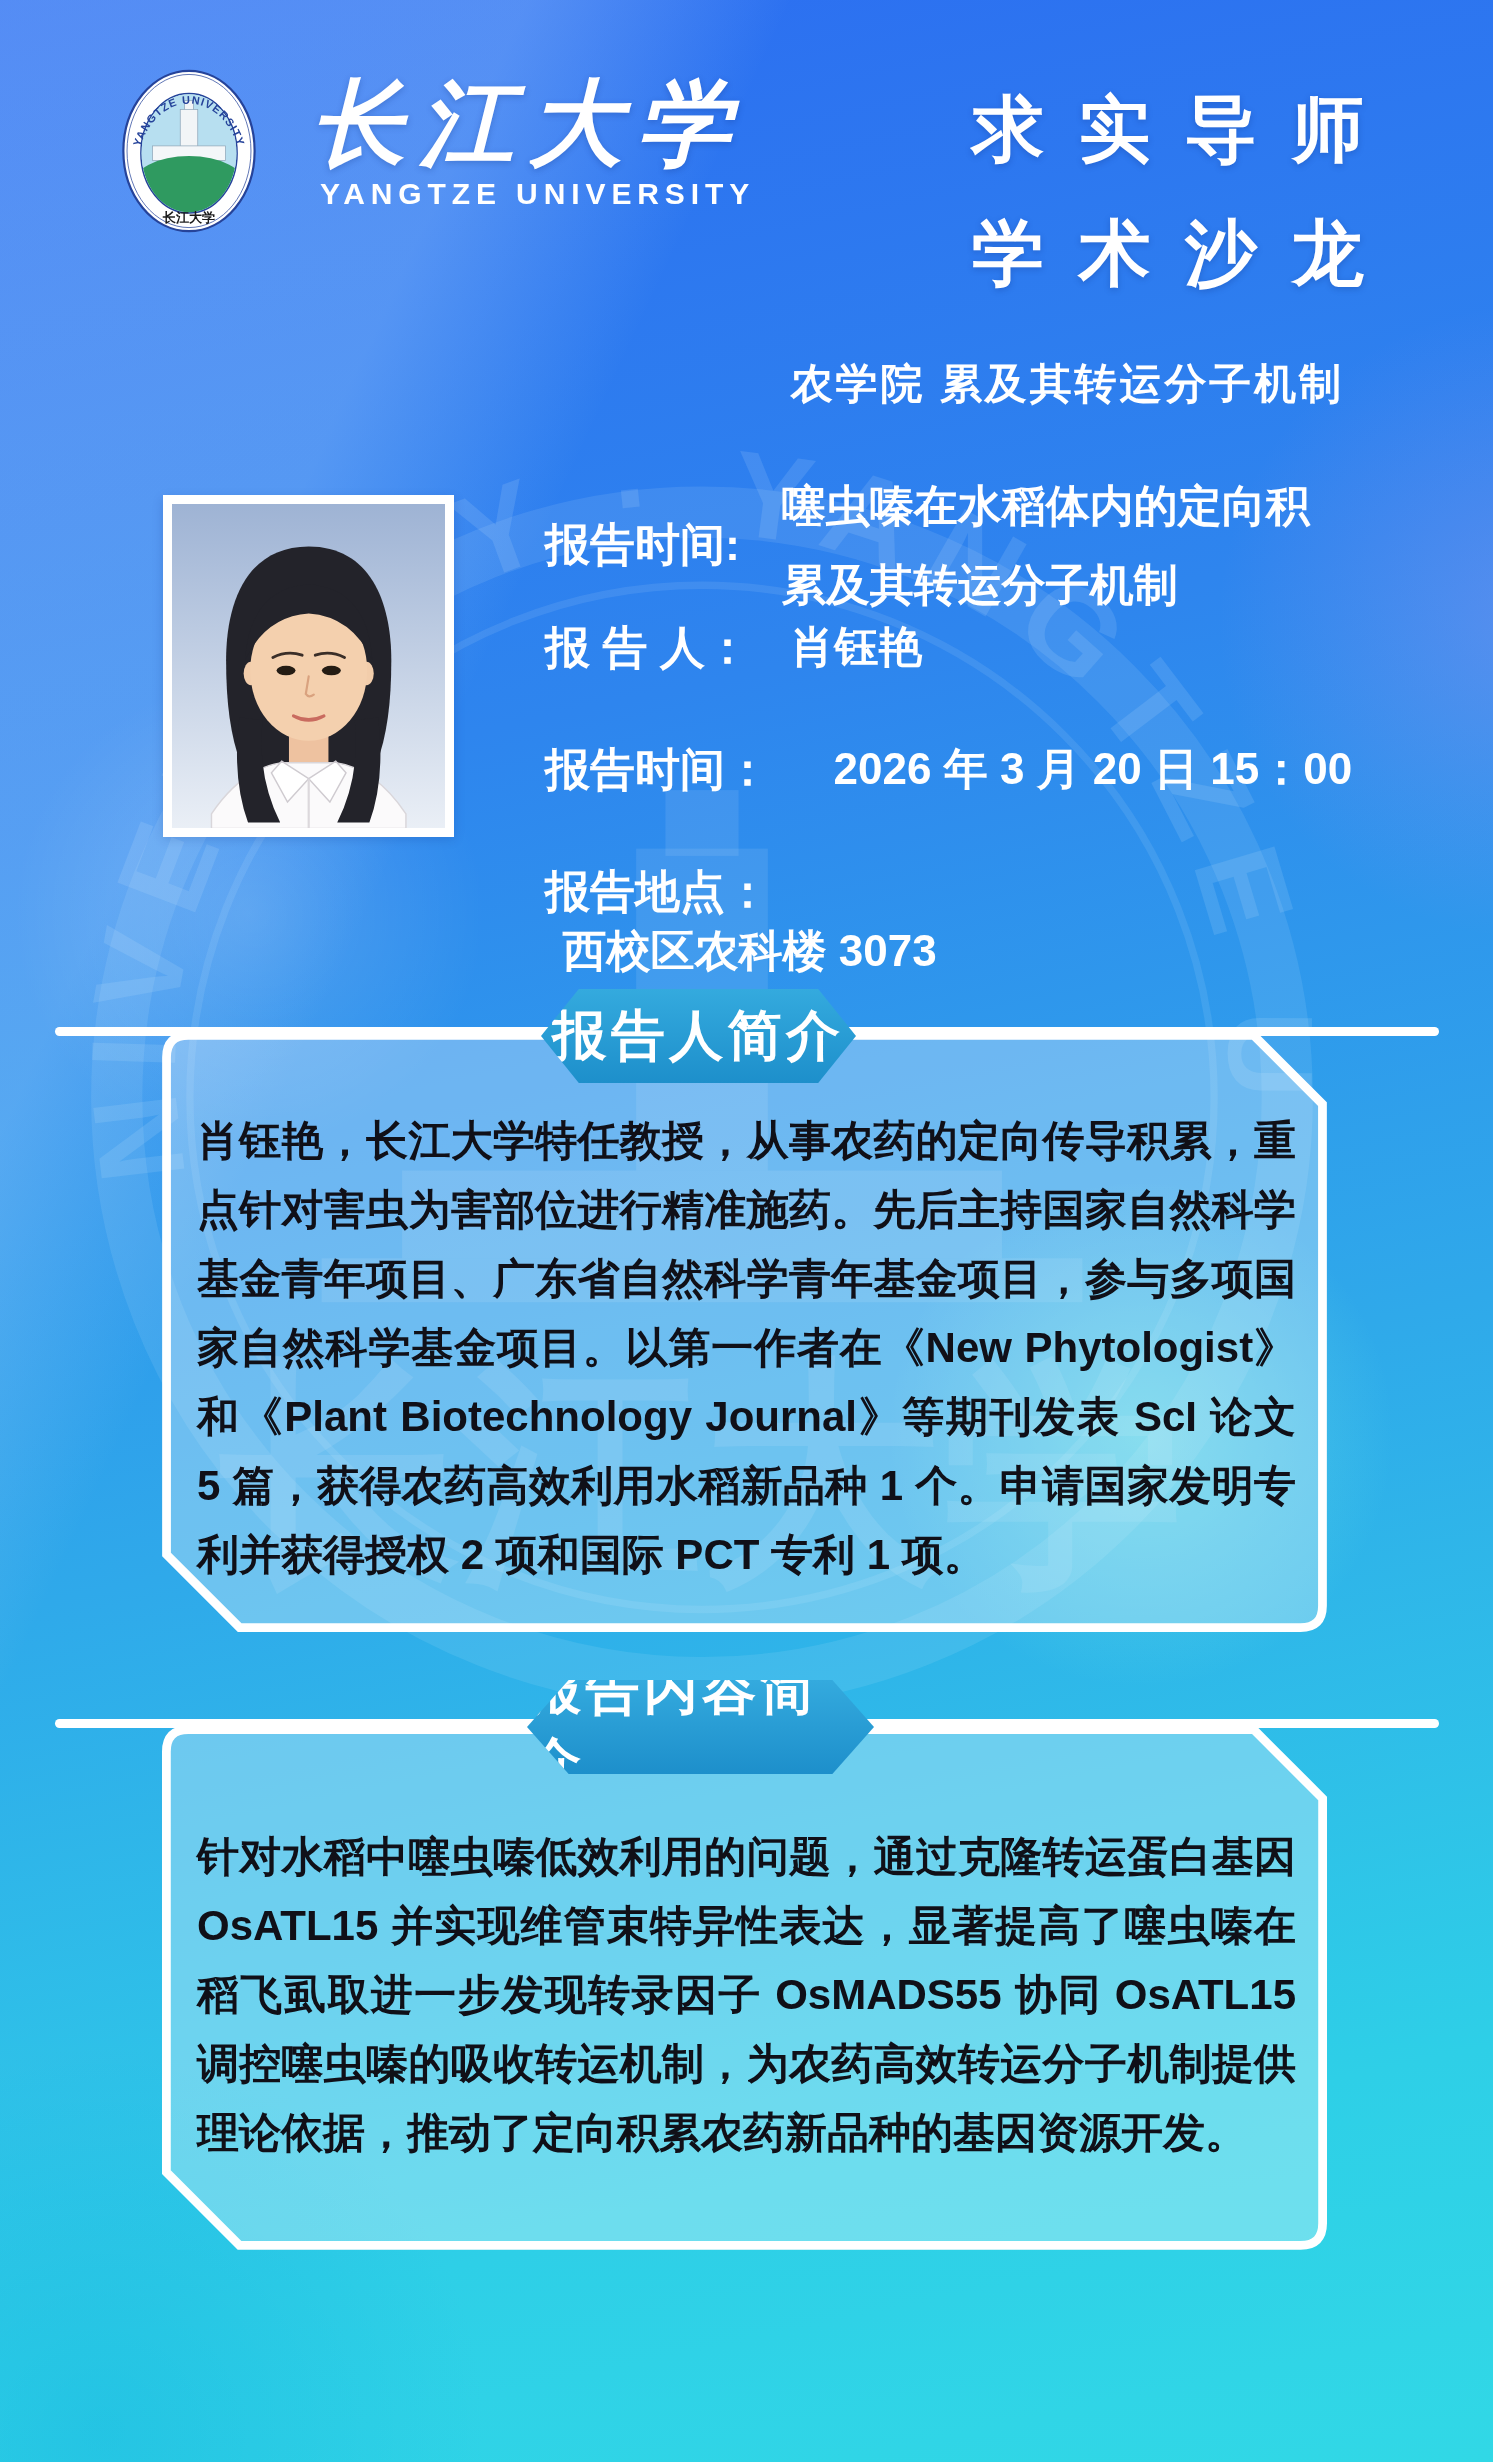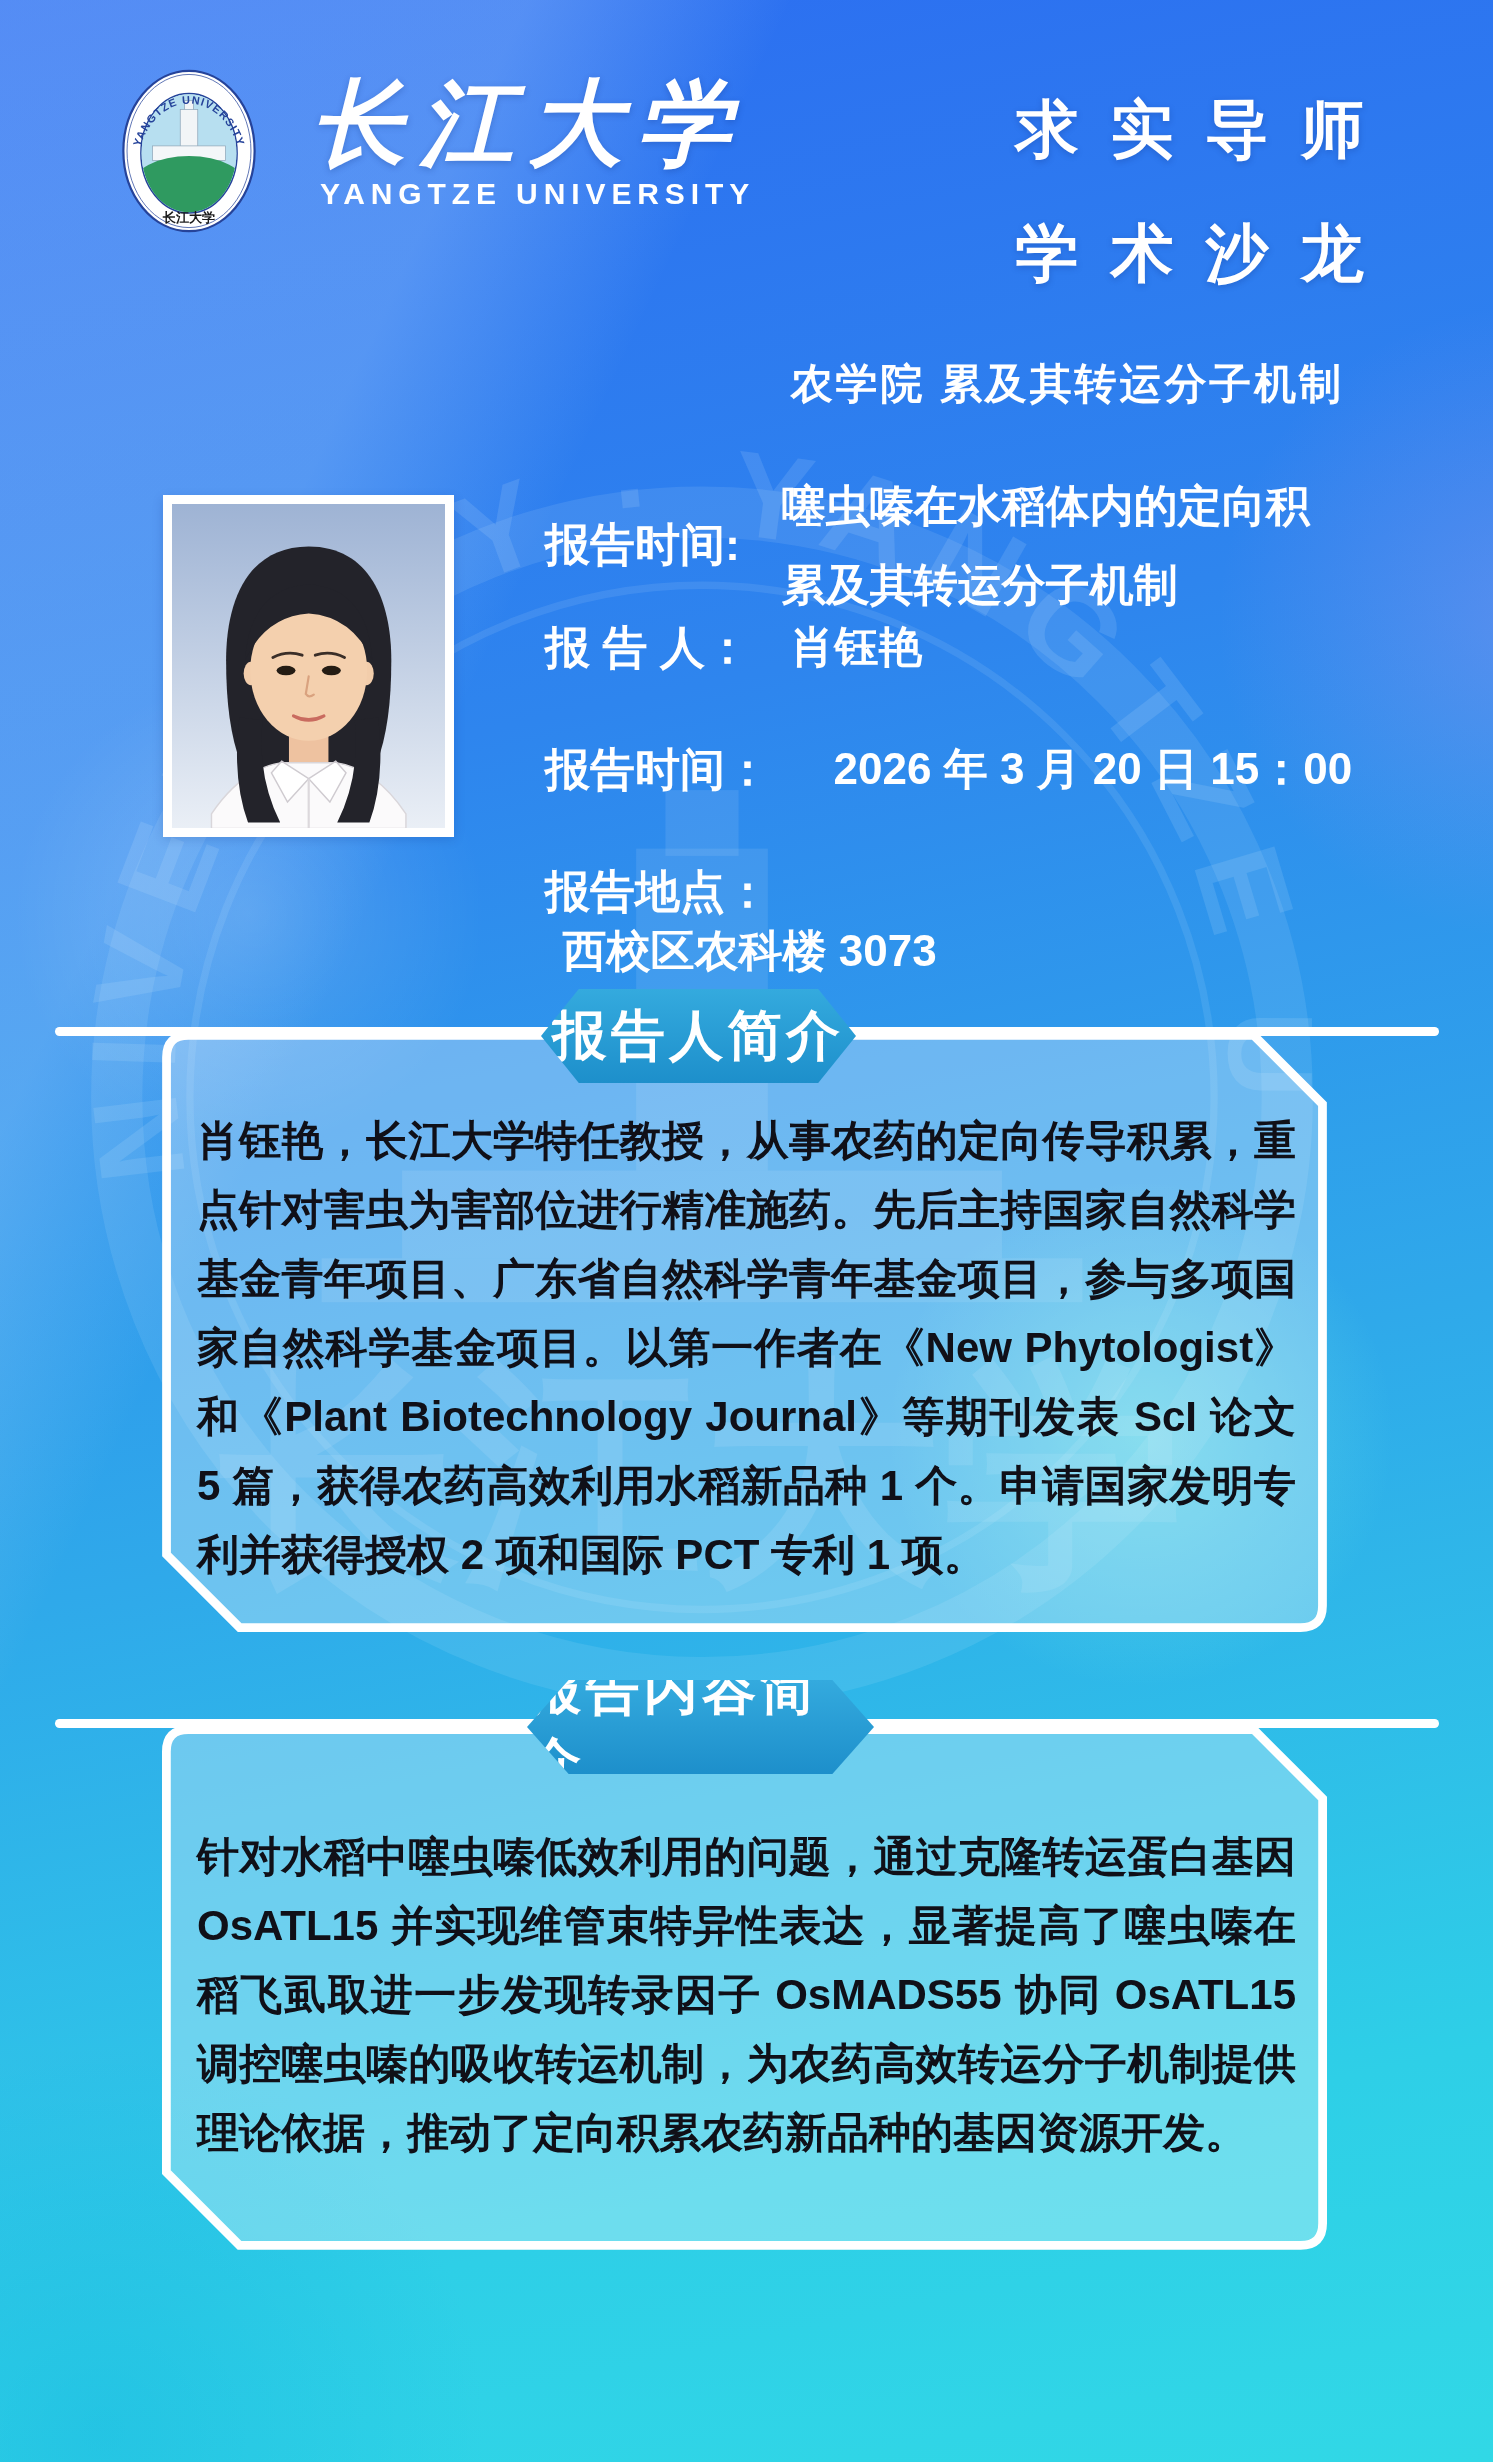--- a/index.html
+++ b/index.html
@@ -14,21 +14,21 @@
       linear-gradient(168deg,#2c6cf1 0%,#2e85ee 30%,#2fa9ea 58%,#2ecfe7 85%,#31d8e6 100%);
   }
   
   .seal{position:absolute;left:7.3px;top:395px;width:1390px;height:1434px;}
   
   .emblem{position:absolute;left:119px;top:67px;width:140px;height:168px;}
   .uni-cn{position:absolute;left:311px;top:61px;color:#fff;font-size:94px;font-weight:900;
           font-style:italic;letter-spacing:14.6px;text-shadow:0 2.2px 5.9px rgba(10,40,120,0.25);}
   .uni-en{position:absolute;left:320px;top:177px;color:#fff;font-size:30px;font-weight:700;letter-spacing:5.9px;}
   .event-title{position:absolute;right:123px;top:67px;text-align:center;color:#fff;
-          font-size:63px;font-weight:900;line-height:124px;letter-spacing:7.3px;
+          font-size:72px;font-weight:900;line-height:124px;letter-spacing:7.3px;
           text-shadow:0 2.2px 5.9px rgba(10,40,120,0.25);}
   .subtitle{position:absolute;right:150px;top:356px;color:#fff;font-size:42px;font-weight:800;letter-spacing:2.9px;}
   
   .photo-frame{position:absolute;left:163px;top:495px;width:291px;height:342px;background:#fff;
           box-sizing:border-box;padding:8.8px;box-shadow:0 2.9px 10.2px rgba(10,40,120,0.18);}
   .photo-frame svg{display:block;width:100%;height:100%;}
   
   .info-row{position:absolute;left:545px;display:flex;color:#fff;}
   .info-label{width:228px;flex:0 0 auto;font-size:45px;font-weight:800;white-space:nowrap;}
   .info-value{font-size:44px;font-weight:600;padding-left:17.6px;white-space:nowrap;}

